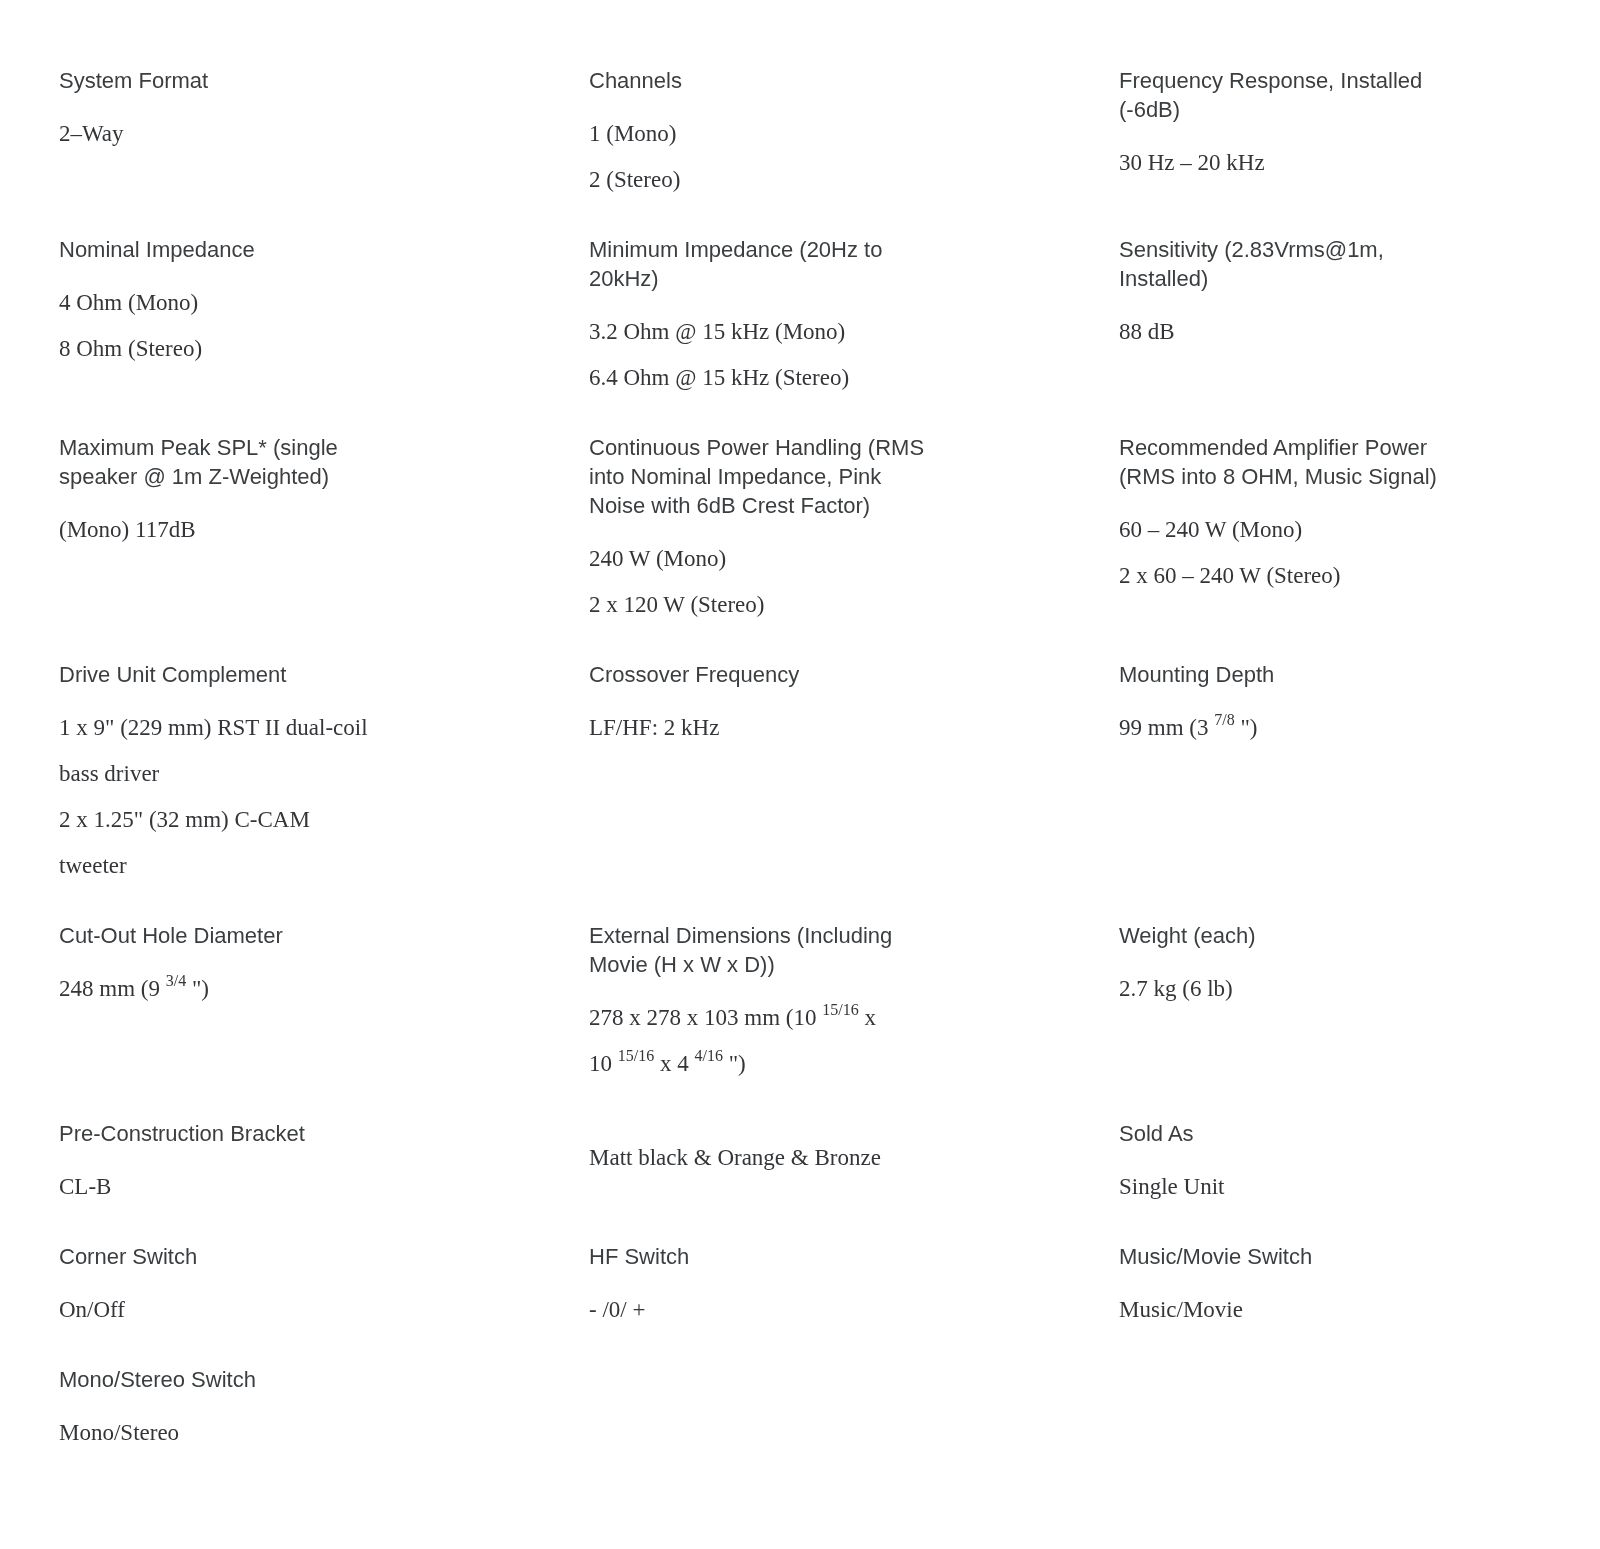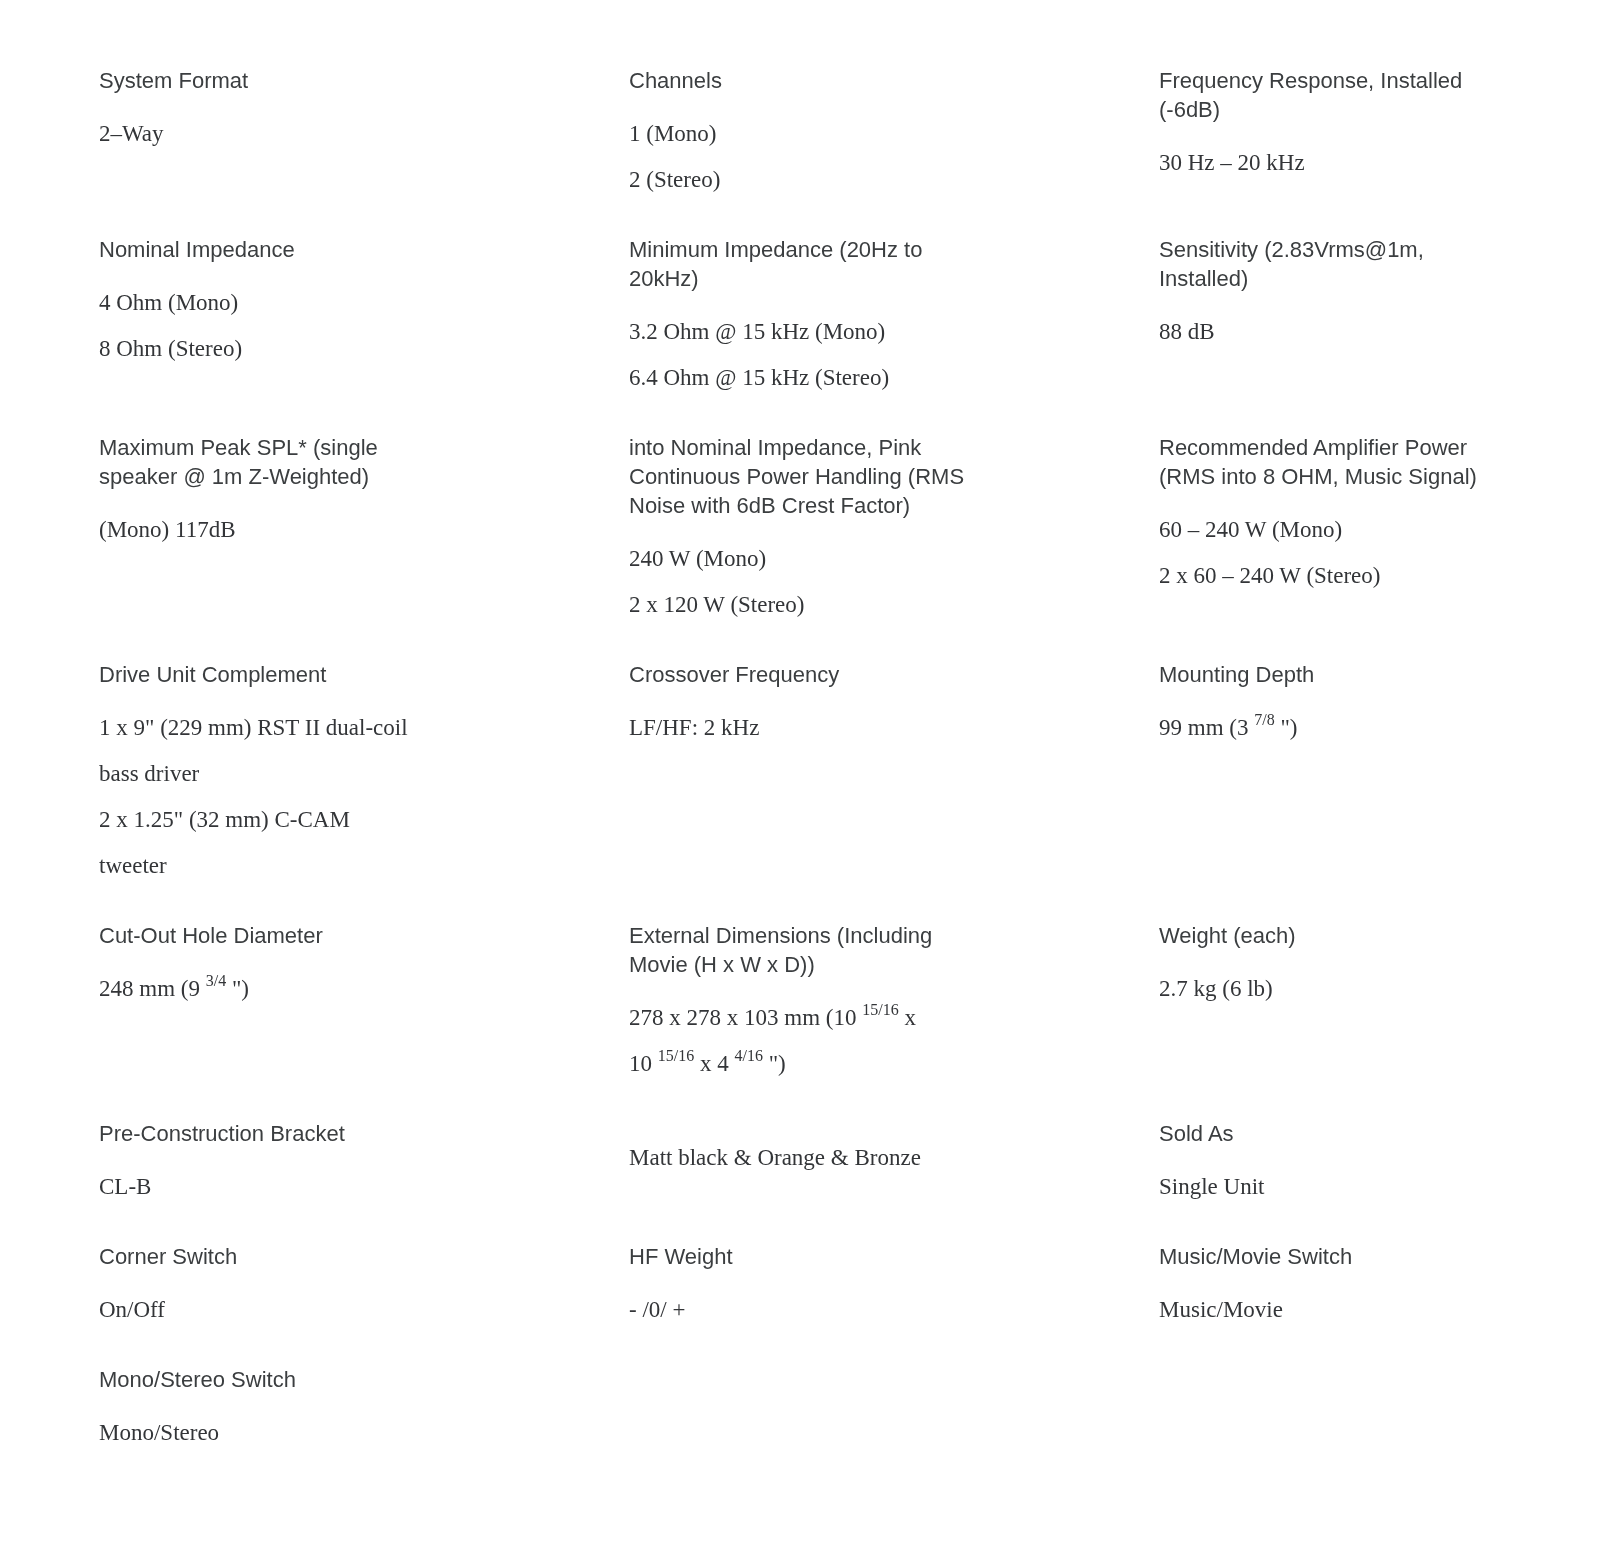--- a/index.html
+++ b/index.html
@@ -13,21 +13,21 @@
     overflow: hidden;
   }
   .specs-grid {
     display: grid;
     grid-template-columns: 470px 470px 470px;
     column-gap: 60px;
     row-gap: 32px;
     padding: 66px 0 0 59px;
     box-sizing: border-box;
   }
-  .cell { min-height: 10px; margin-left: 40px; }
+  .cell { min-height: 10px; }
   .spec-label {
     font-size: 22px;
     line-height: 29px;
     color: #3b3e40;
   }
   .spec-values { margin-top: 16px; font-family: Liberation Serif, serif; }
   .val {
     margin: 0;
     font-size: 23px;
     line-height: 46px;
@@ -112,22 +112,22 @@
       <div>Maximum Peak SPL* (single</div>
       <div>speaker @ 1m Z-Weighted)</div>
     </div>
     <div class="spec-values">
       <p class="val">(Mono) 117dB</p>
     </div>
   </div>
 
   <div class="cell">
     <div class="spec-label">
+      <div>Continuous Power Handling (RMS</div>
       <div>into Nominal Impedance, Pink</div>
-      <div>Continuous Power Handling (RMS</div>
       <div>Noise with 6dB Crest Factor)</div>
     </div>
     <div class="spec-values">
       <p class="val">240 W (Mono)</p>
       <p class="val">2 x 120 W (Stereo)</p>
     </div>
   </div>
 
   <div class="cell">
     <div class="spec-label">
@@ -227,21 +227,21 @@
     <div class="spec-label">
       <div>Corner Switch</div>
     </div>
     <div class="spec-values">
       <p class="val">On/Off</p>
     </div>
   </div>
 
   <div class="cell">
     <div class="spec-label">
-      <div>HF Weight</div>
+      <div>HF Switch</div>
     </div>
     <div class="spec-values">
       <p class="val">- /0/ +</p>
     </div>
   </div>
 
   <div class="cell">
     <div class="spec-label">
       <div>Music/Movie Switch</div>
     </div>

